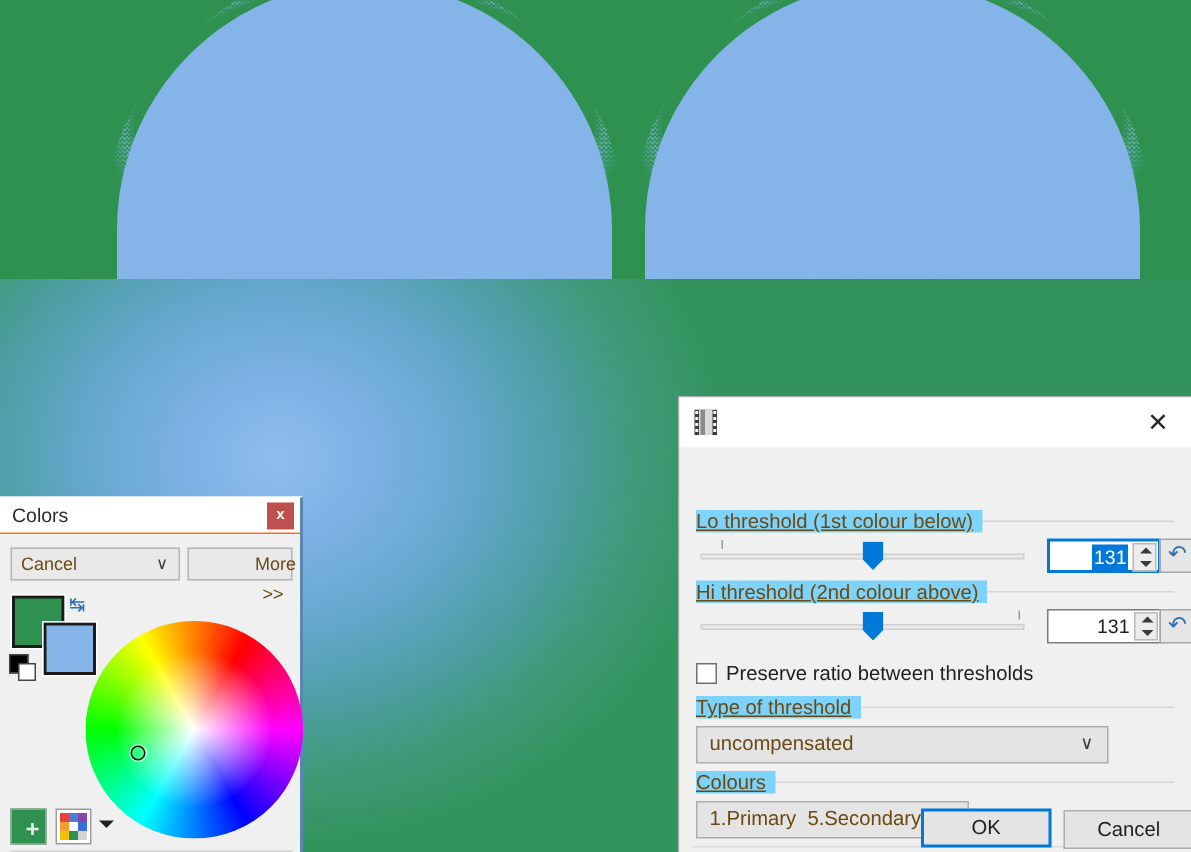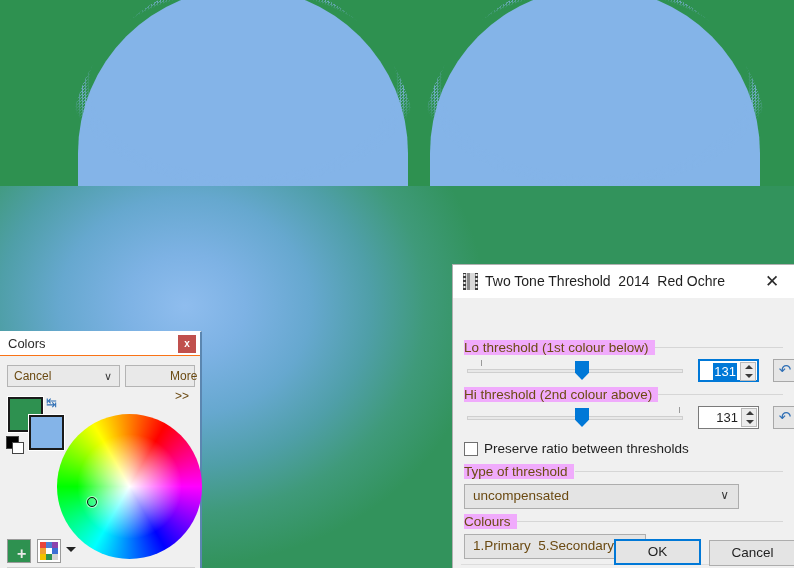--- a/index.html
+++ b/index.html
@@ -290,23 +290,24 @@
     cursor: pointer;
   }
 
   .dlg-body { position: relative; height: 271px; background: #f0f0f0; }
 
   .grp-label {
     position: absolute;
     font-size: 13.5px;
     color: #6b4a12;
     white-space: nowrap;
-    background: #f0abfc;
+    background: #7dd3fc;
     padding-right: 6px;
     z-index: 2;
+    text-decoration: underline;
   }
   .grp-rule {
     position: absolute;
     height: 1px;
     background: #d6d6d6;
     z-index: 1;
   }
 
   .slider {
     position: absolute;
@@ -330,21 +331,21 @@
     position: absolute;
     top: 1px;
     width: 14px; height: 19px;
     background: #0078d7;
     clip-path: polygon(0 0, 100% 0, 100% 62%, 50% 100%, 0 62%);
     cursor: grab;
   }
 
   .spin {
     position: absolute;
-    width: 61px; height: 23px;
+    width: 76px; height: 23px;
     background: #ffffff;
     border: 1px solid #7a7a7a;
   }
   .spin.focused { border: 2px solid #0078d7; }
   .spin .val {
     position: absolute;
     right: 20px; top: 2px;
     font-size: 13px; color: #1f1f1f;
     line-height: 18px;
   }
@@ -509,21 +510,20 @@
           <rect x="1.5" y="1" width="2" height="2"></rect>
             <rect x="1.5" y="5" width="2" height="2"></rect>
           <rect x="1.5" y="9" width="2" height="2"></rect>
             <rect x="1.5" y="13" width="2" height="2"></rect>
           <rect x="13.5" y="1" width="2" height="2"></rect>
             <rect x="13.5" y="5" width="2" height="2"></rect>
           <rect x="13.5" y="9" width="2" height="2"></rect>
             <rect x="13.5" y="13" width="2" height="2"></rect>
         </g>
       </svg>
-      <div class="dlg-title">Two Tone Threshold  2014  Red Ochre</div>
       <div class="dlg-close">✕</div>
     </div>
 
     <div class="dlg-body">
 
       <div class="grp-label" style="left:11px; top:42px;">Lo threshold (1st colour below)</div>
       <div class="grp-rule" style="left:202px; top:49px; width:128px;"></div>
 
       <div class="slider" style="left:14px; top:62px; width:216px;">
         <div class="track"></div>

